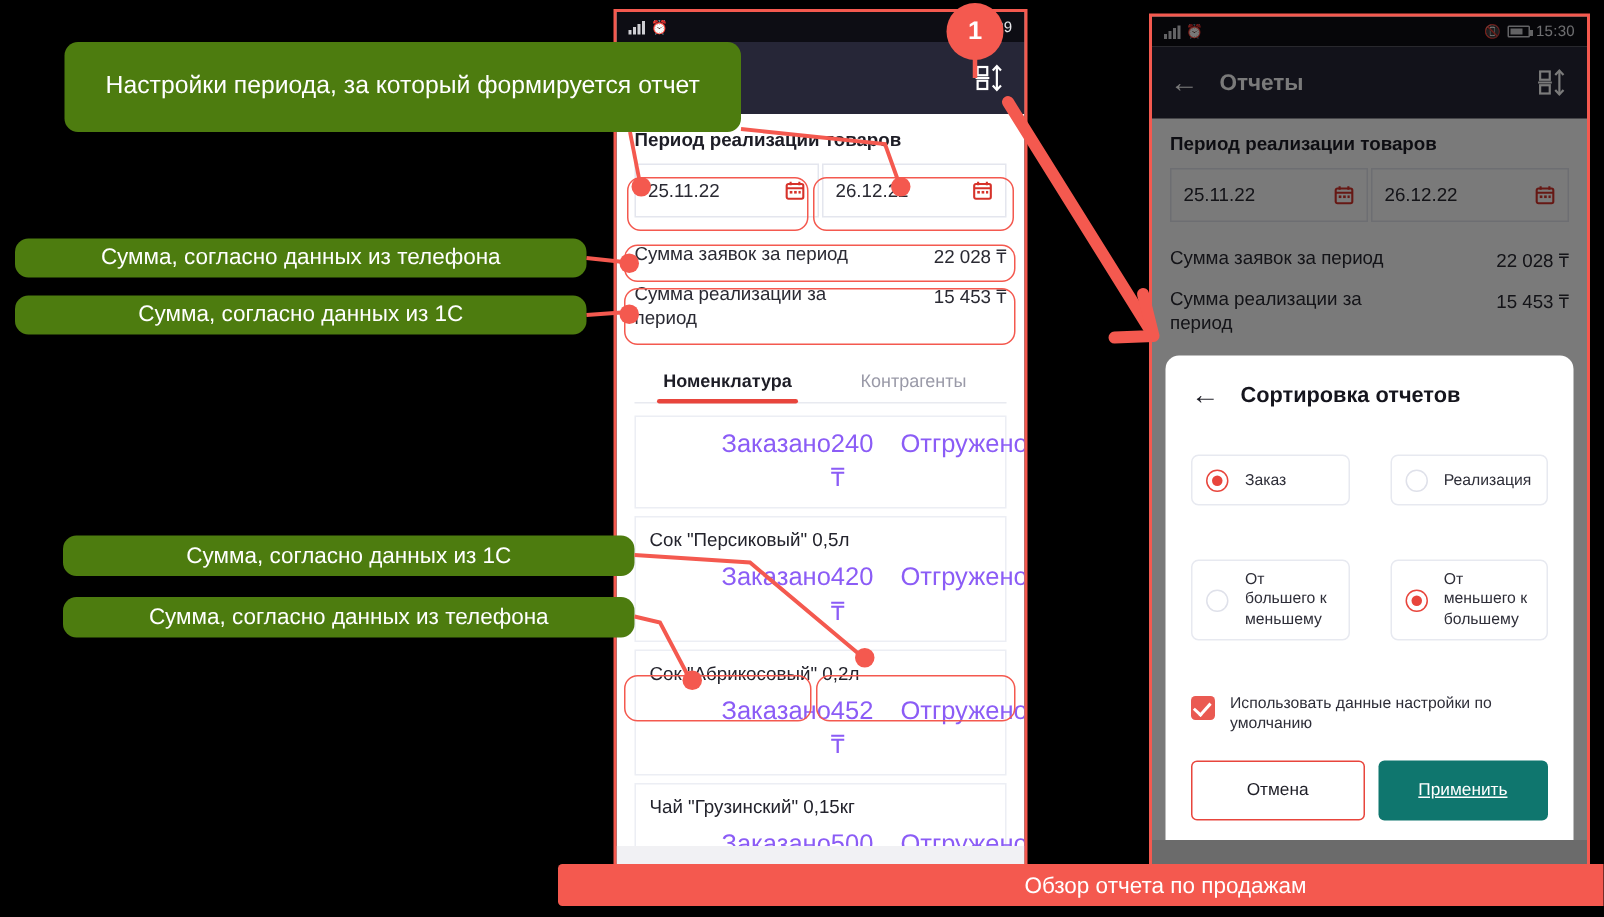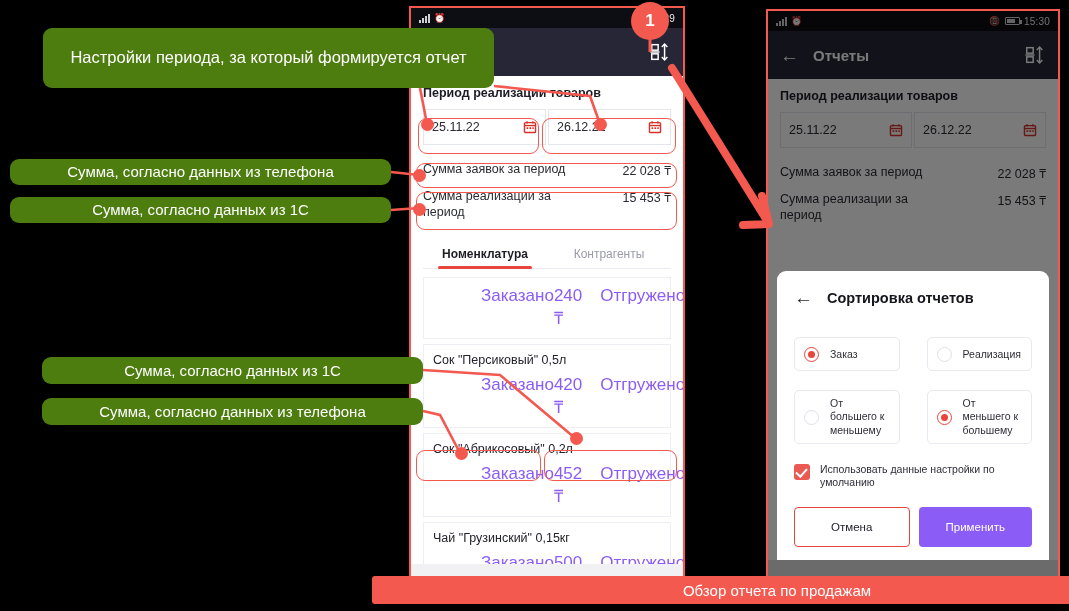--- a/index.html
+++ b/index.html
@@ -121,21 +121,21 @@
   
   .sheet {
     position:absolute; left:9px; right:9px; bottom:15px;
     background:#fff; border-radius:9px 9px 0 0;
     z-index:10; padding:17px 17px 14px;
   }
   .sheet-head { display:flex; align-items:center; gap:14px; margin-bottom:30px; }
   .sheet-head .back { font-size:19px; color:#1d1d26; line-height:1; }
   .sheet-head .st { font-size:14.5px; font-weight:bold; color:#15151d; }
 
-  .opt-row { display:flex; gap:27px; margin-bottom:19px; }
+  .opt-row { display:flex; gap:27px; margin-bottom:36px; }
   .opt {
     flex:1; border:1px solid #e7e9f0; border-radius:5px;
     min-height:34px; display:flex; align-items:center; gap:11px;
     padding:6px 9px;
   }
   .opt.tall { min-height:46px; }
   .radio {
     width:15px; height:15px; border-radius:50%;
     border:1.6px solid #dfe1ea; flex:0 0 auto; position:relative;
   }
@@ -158,21 +158,21 @@
   }
   .chk-row .ctxt { font-size:10.5px; color:#2e2e38; line-height:1.3; }
 
   .btn-row { display:flex; gap:9px; }
   .btn {
     flex:1; height:40px; border-radius:4px;
     display:flex; align-items:center; justify-content:center;
     font-size:11.5px;
   }
   .btn-cancel { border:1.4px solid #e8453c; color:#1d1d26; background:#fff; }
-  .btn-apply  { background:#8b5cf6; color:#fff; }
+  .btn-apply  { background:#0f766e; color:#fff;text-decoration:underline; }
 
   .navbar { position:absolute; left:0; right:0; bottom:0; height:16px; background:#6b6b6b; z-index:12; }
   #phone-left .navbar { background:#f1f1f4; }
 
   
   #anno { position:absolute; inset:0; z-index:40; pointer-events:none; }
   .callout {
     position:absolute; background:#4d7c0f; color:#fff;
     border-radius:9px; display:flex; align-items:center;
     justify-content:center; text-align:center;

